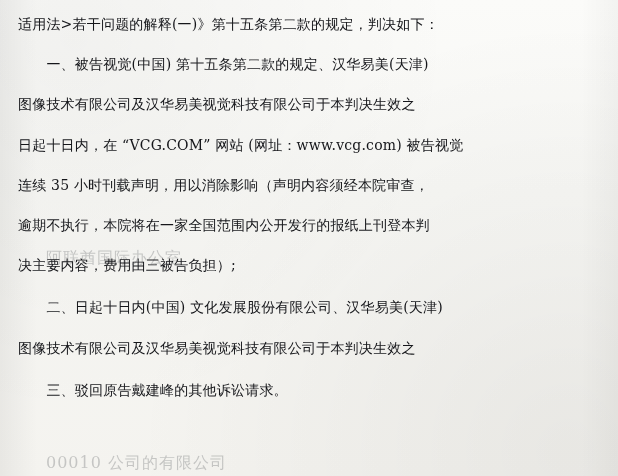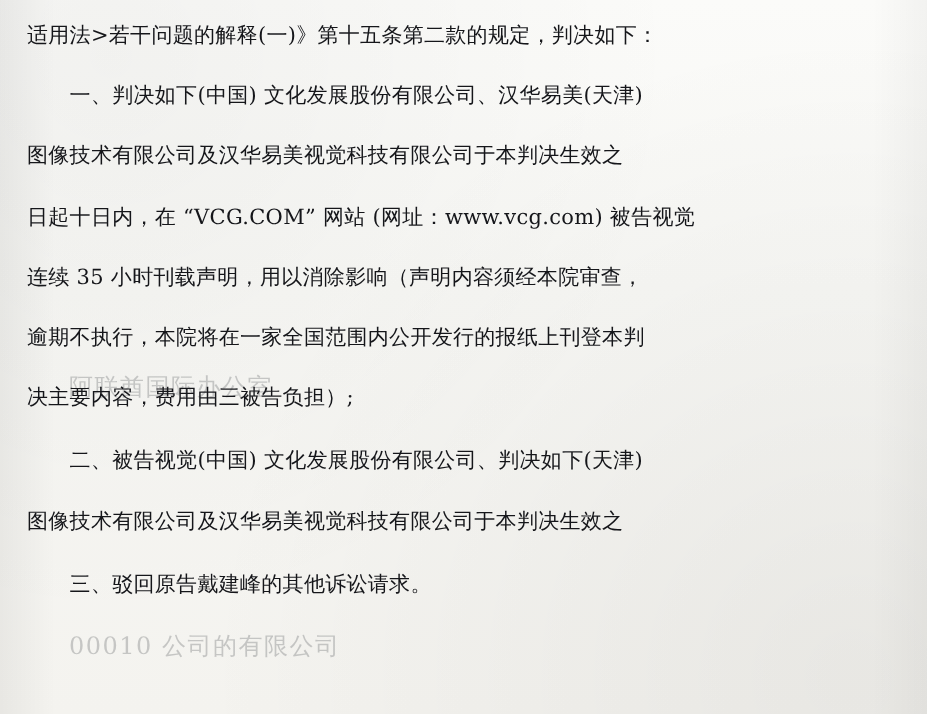--- a/index.html
+++ b/index.html
@@ -52,49 +52,49 @@
     position: absolute;
     left: 46px;
     z-index: 1;
     color: rgba(90, 92, 96, 0.30);
     font-size: 16px;
     letter-spacing: 1px;
     white-space: pre;
     pointer-events: none;
   }
   .ghost-1 { top: 248px; }
-  .ghost-2 { top: 421px; }
+  .ghost-2 { top: 453px; }
 </style>
 </head>
 <body>
 
 <div class="page">
 
   <div class="ghost ghost-1">阿联酋国际办公室</div>
   <div class="ghost ghost-2">00010 公司的有限公司</div>
 
   <div class="doc-body">
 
     <div>
       <p class="line">适用法&gt;若干问题的解释(一)》第十五条第二款的规定，判决如下：</p>
     </div>
 
     <div>
-      <p class="line">　　一、判决如下(中国) 文化发展股份有限公司、汉华易美(天津)</p>
+      <p class="line">　　一、被告视觉(中国) 第十五条第二款的规定、汉华易美(天津)</p>
       <p class="line">图像技术有限公司及汉华易美视觉科技有限公司于本判决生效之</p>
       <p class="line">日起十日内，在 “VCG.COM” 网站 (网址：www.vcg.com) 被告视觉</p>
       <p class="line">连续 35 小时刊载声明，用以消除影响（声明内容须经本院审查，</p>
       <p class="line">逾期不执行，本院将在一家全国范围内公开发行的报纸上刊登本判</p>
       <p class="line">决主要内容，费用由三被告负担）;</p>
     </div>
 
     <div class="gap"></div>
 
     <div>
-      <p class="line">　　二、被告视觉(中国) 文化发展股份有限公司、判决如下(天津)</p>
+      <p class="line">　　二、日起十日内(中国) 文化发展股份有限公司、汉华易美(天津)</p>
       <p class="line">图像技术有限公司及汉华易美视觉科技有限公司于本判决生效之</p>
     </div>
 
     <div class="gap"></div>
 
     <div>
       <p class="line">　　三、驳回原告戴建峰的其他诉讼请求。</p>
     </div>
 
   </div>

